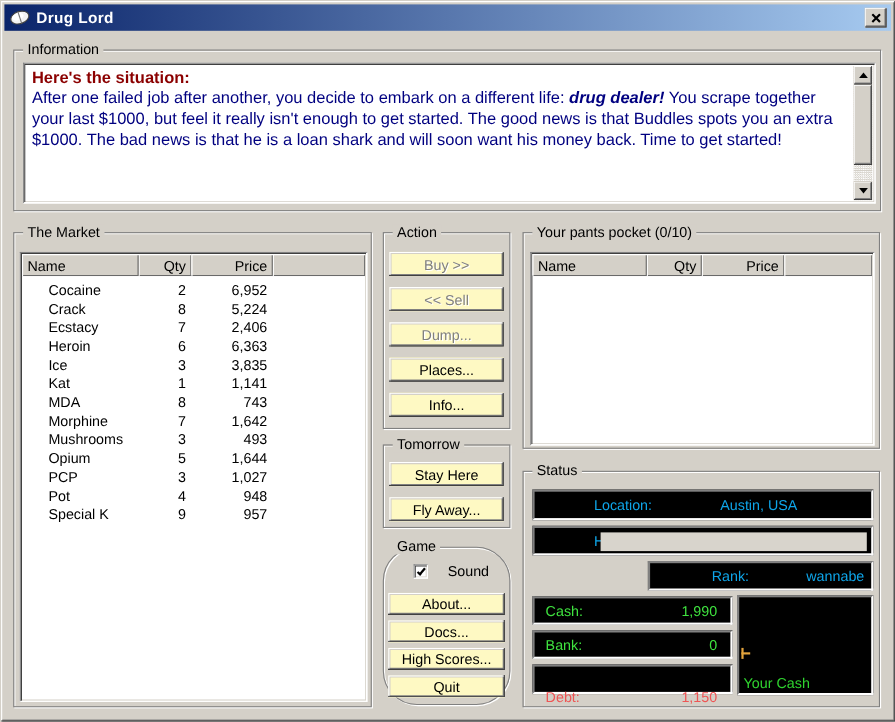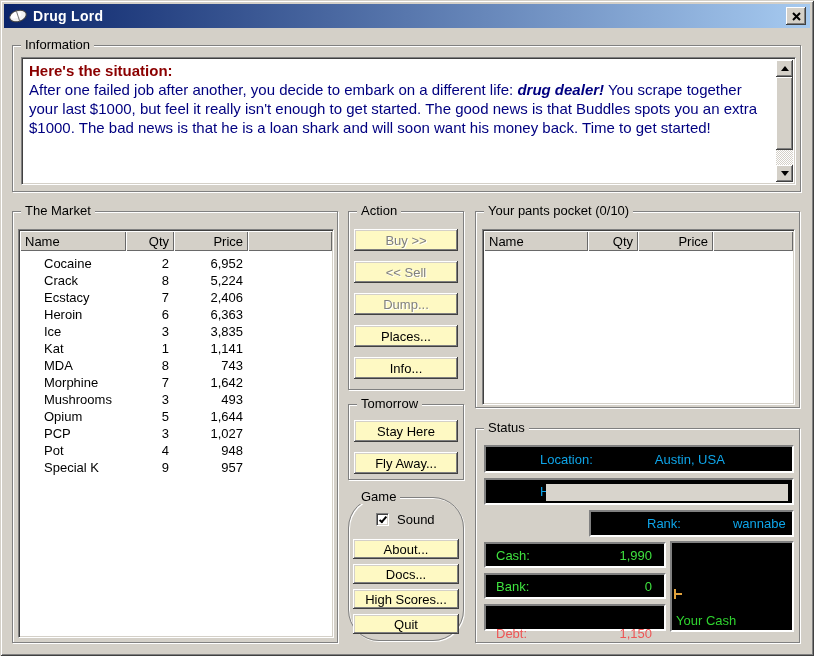--- a/index.html
+++ b/index.html
@@ -89,21 +89,21 @@
   .tri-up { width:0; height:0; border-left:4px solid transparent; border-right:4px solid transparent; border-bottom:5px solid #000; }
   .tri-down { width:0; height:0; border-left:4px solid transparent; border-right:4px solid transparent; border-top:5px solid #000; }
 
   
   .vstack { position:absolute; display:flex; flex-direction:column; }
   .action-buttons { left:5px; right:5px; top:17px; gap:10px; } .action-buttons .btn { height:22px; }
   .tomorrow-buttons { left:5px; right:5px; top:15px; gap:10px; } .tomorrow-buttons .btn { height:22px; }
   .game-buttons { left:4px; right:4px; top:41px; gap:5px; } .game-buttons .btn { height:20px; }
 
   
-  .chkrow { position:absolute; left:27px; top:14px; display:flex; align-items:center; gap:8px; }
+  .chkrow { position:absolute; left:27px; top:14px; display:flex; align-items:center; gap:18px; }
   .checkbox {
     width:13px; height:13px; background:#fff;
     border:1px solid; border-color:#808080 #fff #fff #808080;
     box-shadow: inset 1px 1px 0 #404040, inset -1px -1px 0 #d4d0c8;
     display:flex; align-items:center; justify-content:center;
   }
   .checkbox .check { display:none; width:4px; height:8px; border:solid #000; border-width:0 2px 2px 0; transform:rotate(40deg); margin-top:-2px; }
   .checkbox.checked .check { display:block; }
 
   

